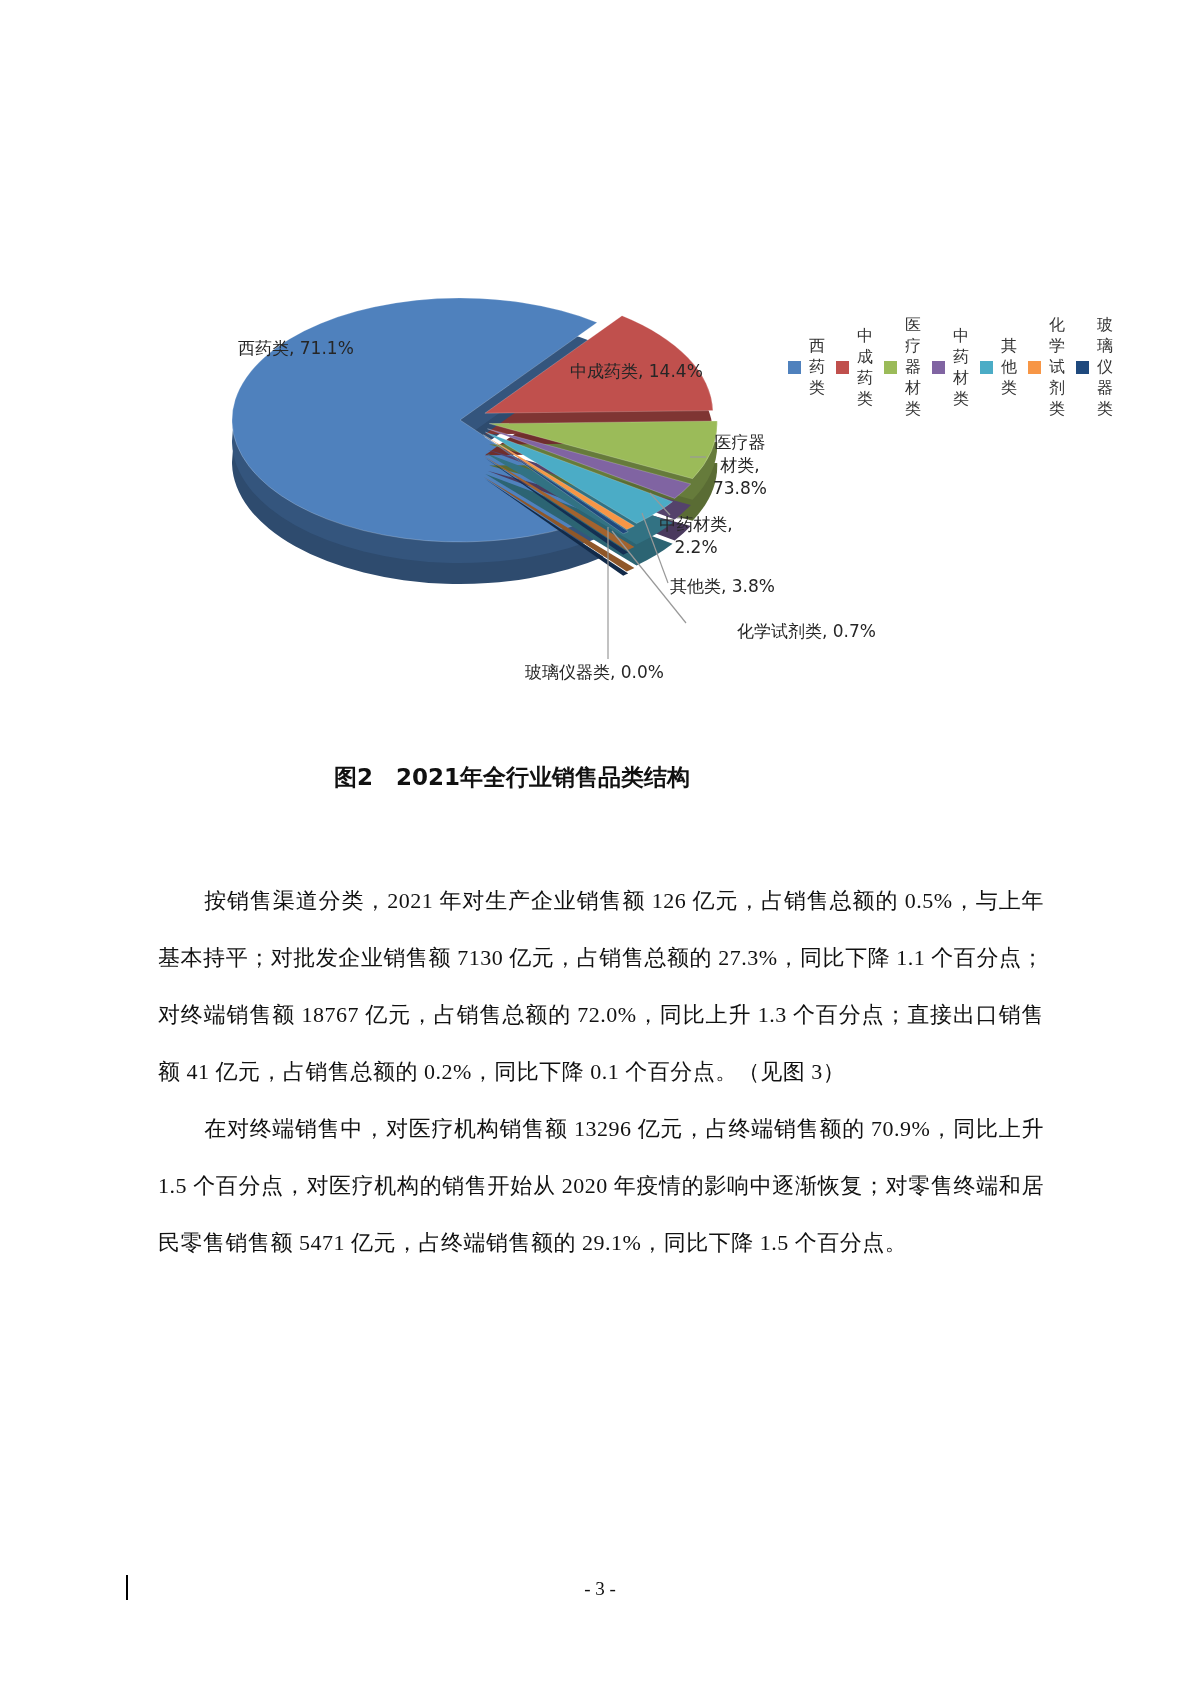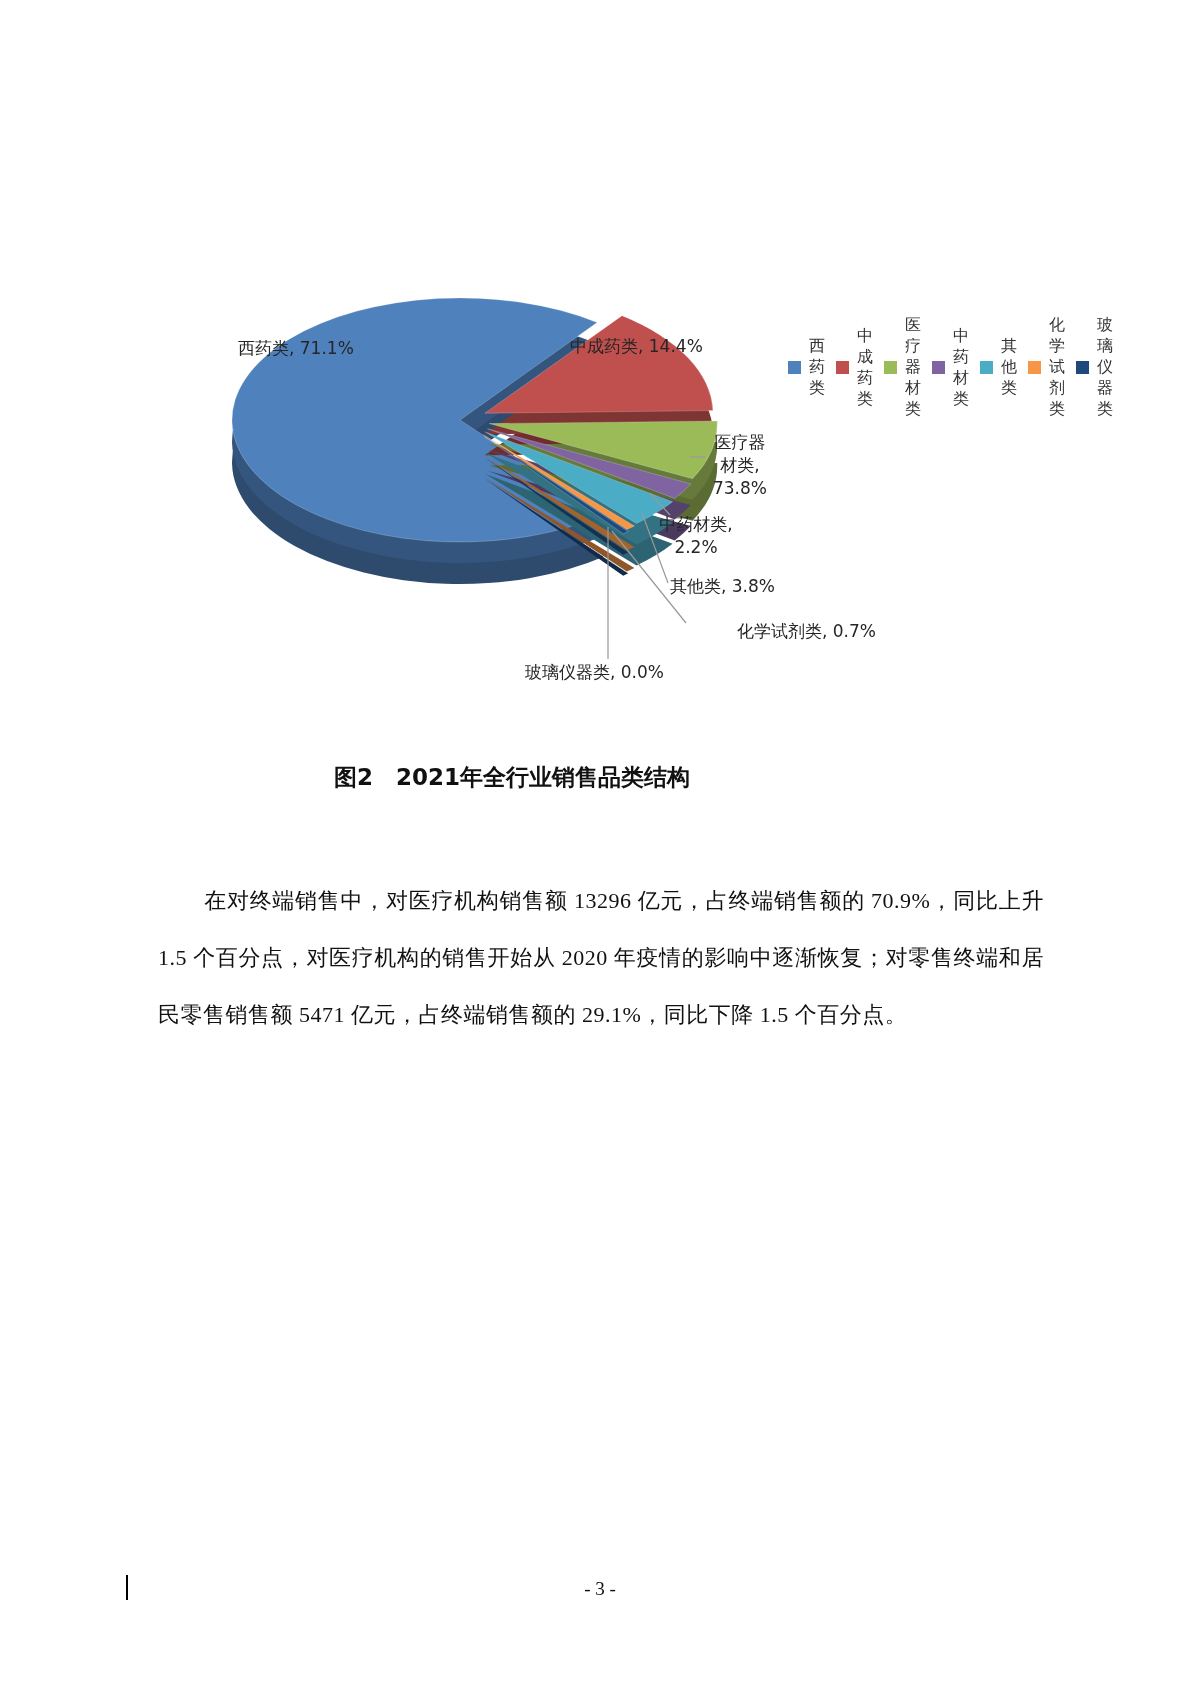--- a/index.html
+++ b/index.html
@@ -57,21 +57,21 @@
         <path d="M334.7,222.8 L478.2,317.6 A228,122 0 0,1 473.2,319.7 Z" fill="rgb(20,48,83)"></path>
         <path d="M334.7,201.8 L478.2,296.6 A228,122 0 0,1 473.2,298.7 Z" fill="#1F497D" stroke="rgba(255,255,255,0.35)" stroke-width="0.6"></path>
         <path d="M458,292 L458,424" fill="none" stroke="#999" stroke-width="1.2"></path>
         <path d="M462,296 L536,388" fill="none" stroke="#999" stroke-width="1.2"></path>
         <path d="M492,278 L518,348" fill="none" stroke="#999" stroke-width="1.2"></path>
         <path d="M540,222 L556,222" fill="none" stroke="#999" stroke-width="1.2"></path>
         <path d="M500,258 L520,280" fill="none" stroke="#999" stroke-width="1.2"></path>
       </svg>
 
     <div class="pielabel" style="left:88px;top:102px;">西药类, 71.1%</div>
-    <div class="pielabel" style="left:420px;top:100px;">中成药类, 14.4%</div>
+    <div class="pielabel" style="left:420px;top:125px;">中成药类, 14.4%</div>
     <div class="pielabel ctr" style="left:543px;top:196px;width:94px;">医疗器
 材类,
 73.8%</div>
     <div class="pielabel ctr" style="left:500px;top:278px;width:92px;">中药材类,
 2.2%</div>
     <div class="pielabel" style="left:520px;top:340px;">其他类, 3.8%</div>
     <div class="pielabel" style="left:543px;top:385px;margin-left:44px;">化学试剂类, 0.7%</div>
     <div class="pielabel" style="left:375px;top:426px;">玻璃仪器类, 0.0%</div>
 
     <div class="legend">
@@ -102,19 +102,20 @@
       <div class="legend-row">
         <span class="legend-swatch" style="background: rgb(31, 73, 125);"></span>
         <span class="legend-label">玻璃仪器类</span>
       </div>
     </div>
   </div>
 
   <div class="caption">图2　2021年全行业销售品类结构</div>
 
   <div class="bodytext">
+    <p>按销售渠道分类，2021 年对生产企业销售额 126 亿元，占销售总额的 0.5%，与上年基本持平；对批发企业销售额 7130 亿元，占销售总额的 27.3%，同比下降 1.1 个百分点；对终端销售额 18767 亿元，占销售总额的 72.0%，同比上升 1.3 个百分点；直接出口销售额 41 亿元，占销售总额的 0.2%，同比下降 0.1 个百分点。（见图 3）</p>
     <p>在对终端销售中，对医疗机构销售额 13296 亿元，占终端销售额的 70.9%，同比上升 1.5 个百分点，对医疗机构的销售开始从 2020 年疫情的影响中逐渐恢复；对零售终端和居民零售销售额 5471 亿元，占终端销售额的 29.1%，同比下降 1.5 个百分点。</p>
   </div>
 
   <div class="cursor-mark"></div>
   <div class="pagenum">- 3 -</div>
 
 </div>
 
 </body></html>

